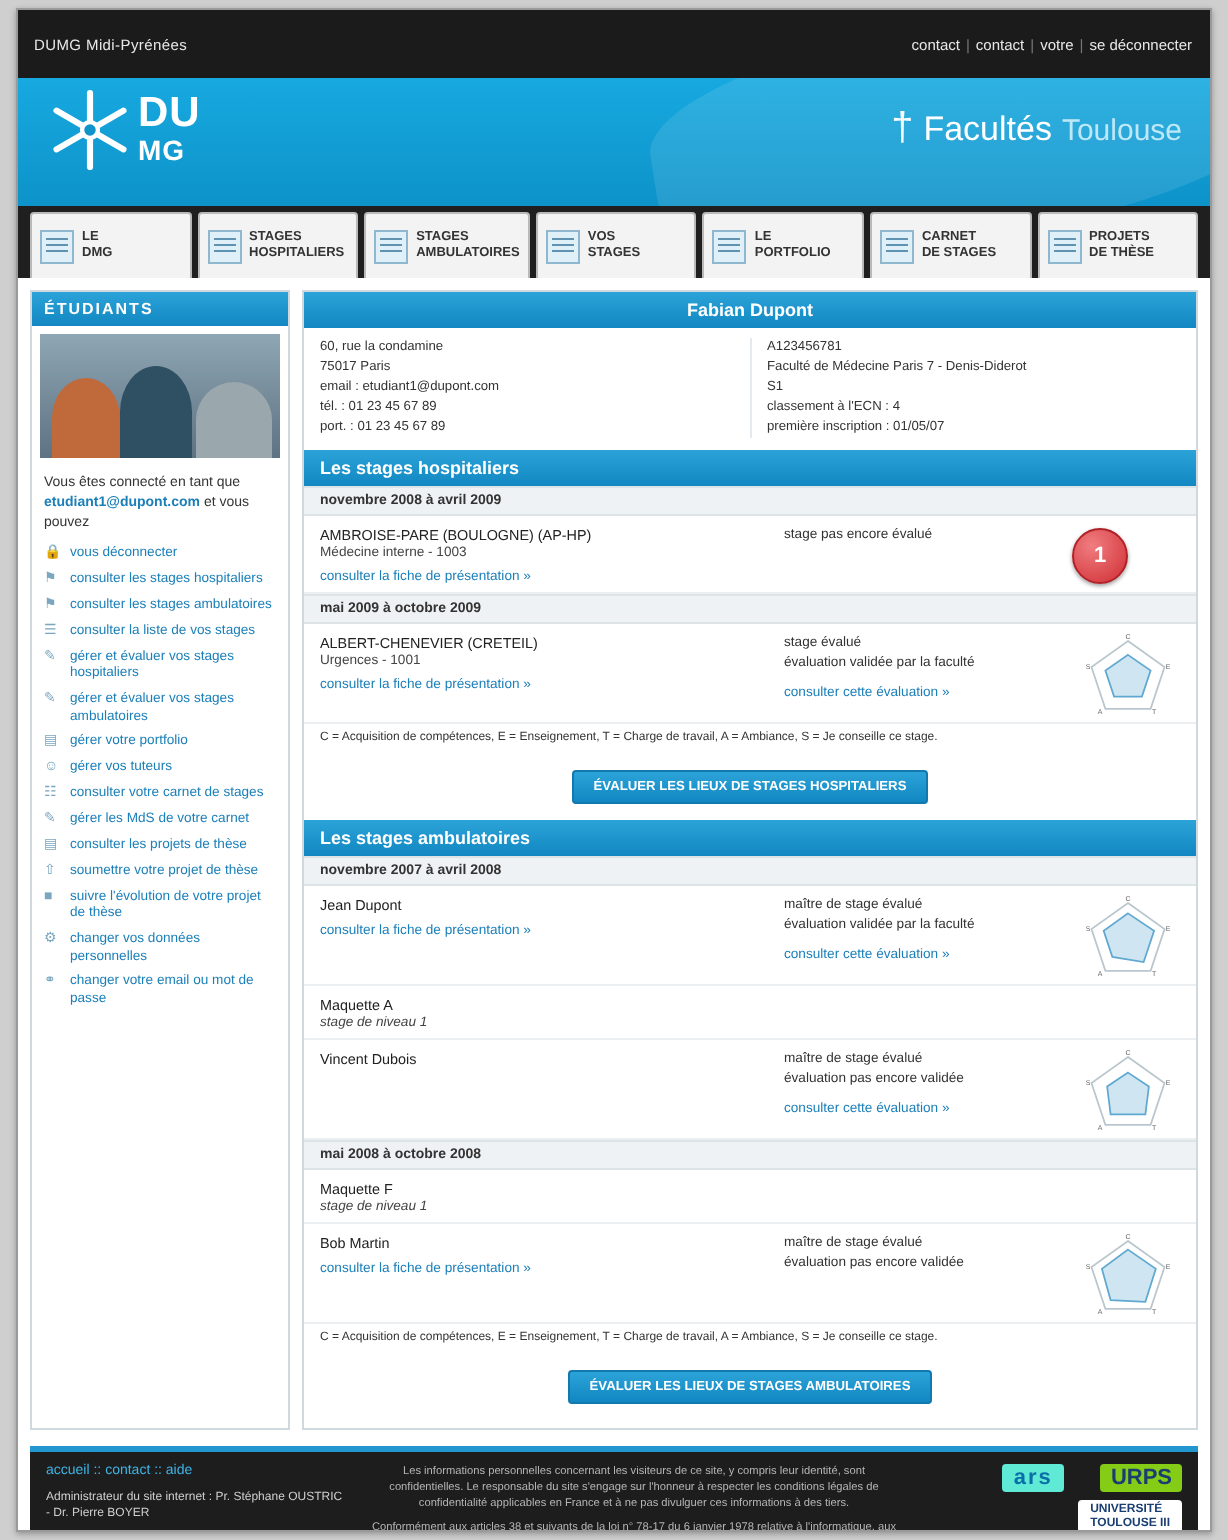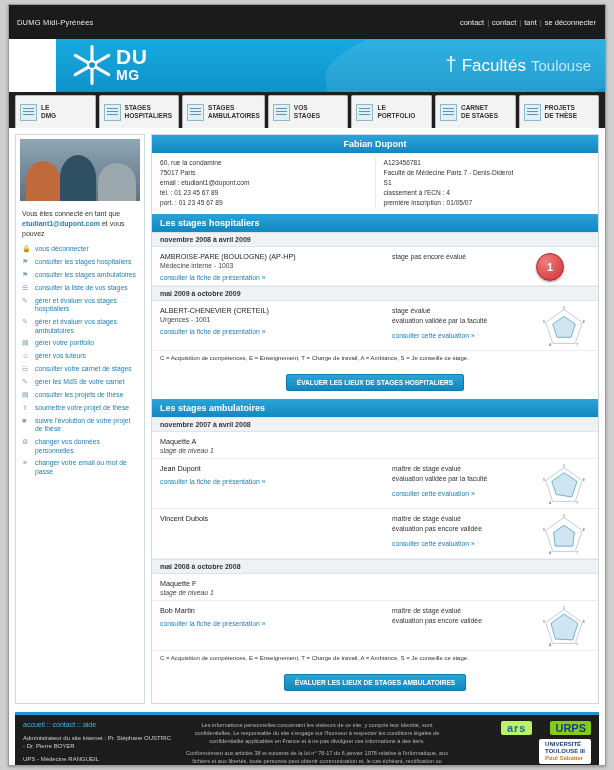--- a/index.html
+++ b/index.html
@@ -38,25 +38,24 @@
   .topbar .left { letter-spacing: .2px; }
   .topbar .right a {
     color: #e8e8e8;
     text-decoration: none;
     padding: 0 1px;
   }
   .topbar .right span.sep { color: #777; padding: 0 2px; }
   
   .header {
     position: relative;
-    height: 53px;
+    height: 64px;
     background: #12a6dd;
     background: linear-gradient(180deg,#17a9e0 0%, #0d93c9 100%);
     overflow: hidden;
-    margin-left: 47px;
   }
   .header .swoosh {
     position: absolute;
     right: -40px; top: -30px;
     width: 320px; height: 110px;
     background: rgba(255,255,255,.10);
     transform: rotate(-9deg);
     border-radius: 50% / 40%;
   }
   .logo-star {
@@ -291,21 +290,21 @@
     padding: 6px 8px 10px 8px;
     gap: 8px;
     height: 80px;
     box-sizing: border-box;
   }
   .f-col1 { width: 150px; flex: 0 0 150px; font-size: 6px; line-height: 8.5px; }
   .f-col1 .links { color:#3fb4e6; font-size: 7px; margin-bottom: 4px; }
   .f-col2 { flex: 1; font-size: 5.6px; line-height: 8px; color:#b5b5b5; text-align: center; padding: 0 4px;}
   .f-col3 { width: 130px; flex: 0 0 130px; display:flex; flex-direction: column; align-items: flex-end; gap:4px;}
   .logo-ars {
-    background: #bef264; color:#0a6fa8; font-weight:bold; font-size: 11px;
+    background: #5eead4; color:#0a6fa8; font-weight:bold; font-size: 11px;
     padding: 1px 6px; border-radius: 2px; letter-spacing:1px;
   }
   .logo-urps {
     background: #84cc16; color:#1b3e72; font-weight:bold; font-size: 11px;
     padding: 1px 5px; border-radius: 2px; margin-left: 13px;
   }
   .logo-ups {
     background: #fff; color:#1b3e72; font-weight:bold; font-size: 6px;
     padding: 2px 6px; border-radius: 2px; line-height: 7px; text-align:left;
   }
@@ -314,21 +313,21 @@
 </style>
 </head>
 <body>
 
 <div id="page">
   <div class="frame">
 
     <div class="topbar">
       <div class="left">DUMG Midi-Pyrénées</div>
       <div class="right">
-        <a>contact</a><span class="sep">|</span><a>contact</a><span class="sep">|</span><a>tant</a><span class="sep">|</span><a>se déconnecter</a>
+        <a>contact</a><span class="sep">|</span><a>contact</a><span class="sep">|</span><a>votre</a><span class="sep">|</span><a>se déconnecter</a>
       </div>
     </div>
 
     <div class="header">
       <div class="swoosh"></div>
       <svg class="logo-star" viewBox="0 0 100 100">
         <g stroke="#ffffff" stroke-width="7" stroke-linecap="round">
           <line x1="50" y1="8" x2="50" y2="92"></line>
           <line x1="12" y1="28" x2="88" y2="72"></line>
           <line x1="12" y1="72" x2="88" y2="28"></line>
@@ -387,20 +386,21 @@
         <span class="ico"></span>
         <span>
           <span>PROJETS</span><br><span>DE THÈSE</span>
         </span>
       </div>
     </div>
 
     <div class="body">
 
       <div class="sidebar">
+        <div class="sb-title">ÉTUDIANTS</div>
         <div class="sb-photo">
           <div class="b1"></div>
             <div class="b2"></div>
             <div class="b3"></div>
         </div>
         <div class="sb-welcome">
           <span>Vous êtes connecté en tant que</span><br>
           <b>etudiant1@dupont.com</b>
           <span>et vous pouvez</span>
         </div>
@@ -532,28 +532,20 @@
         <div class="legend">C = Acquisition de compétences, E = Enseignement, T = Charge de travail, A = Ambiance, S = Je conseille ce stage.</div>
         <div class="btnrow">
           <span class="bluebtn">ÉVALUER LES LIEUX DE STAGES HOSPITALIERS</span>
         </div>
 
         <div class="section-bar">Les stages ambulatoires</div>
 
         <div class="period">novembre 2007 à avril 2008</div>
         <div class="entry">
           <div class="c1">
-            <div class="ename">Maquette A</div>
-            <div class="esub it">stage de niveau 1</div>
-          </div>
-          <div class="c2"></div>
-            <div class="c3"></div>
-        </div>
-        <div class="entry">
-          <div class="c1">
             <div class="ename">Jean Dupont</div>
             <a class="elink">consulter la fiche de présentation »</a>
           </div>
           <div class="c2">
             <div>maître de stage évalué</div>
             <div>évaluation validée par la faculté</div>
             <a class="elink">consulter cette évaluation »</a>
           </div>
           <div class="c3">
             <svg class="radar" viewBox="0 0 50 46">
@@ -562,20 +554,28 @@
               <text x="25" y="3" font-size="4" fill="#666" text-anchor="middle">C</text>
               <text x="48" y="20" font-size="4" fill="#666" text-anchor="middle">E</text>
               <text x="40" y="46" font-size="4" fill="#666" text-anchor="middle">T</text>
               <text x="9" y="46" font-size="4" fill="#666" text-anchor="middle">A</text>
               <text x="2" y="20" font-size="4" fill="#666" text-anchor="middle">S</text>
             </svg>
           </div>
         </div>
         <div class="entry">
           <div class="c1">
+            <div class="ename">Maquette A</div>
+            <div class="esub it">stage de niveau 1</div>
+          </div>
+          <div class="c2"></div>
+            <div class="c3"></div>
+        </div>
+        <div class="entry">
+          <div class="c1">
             <div class="ename">Vincent Dubois</div>
           </div>
           <div class="c2">
             <div>maître de stage évalué</div>
             <div>évaluation pas encore validée</div>
             <a class="elink">consulter cette évaluation »</a>
           </div>
           <div class="c3">
             <svg class="radar" viewBox="0 0 50 46">
               <polygon points="25,4 46,19 38,43 12,43 4,19" fill="none" stroke="#b9c6cd" stroke-width="1"></polygon>

